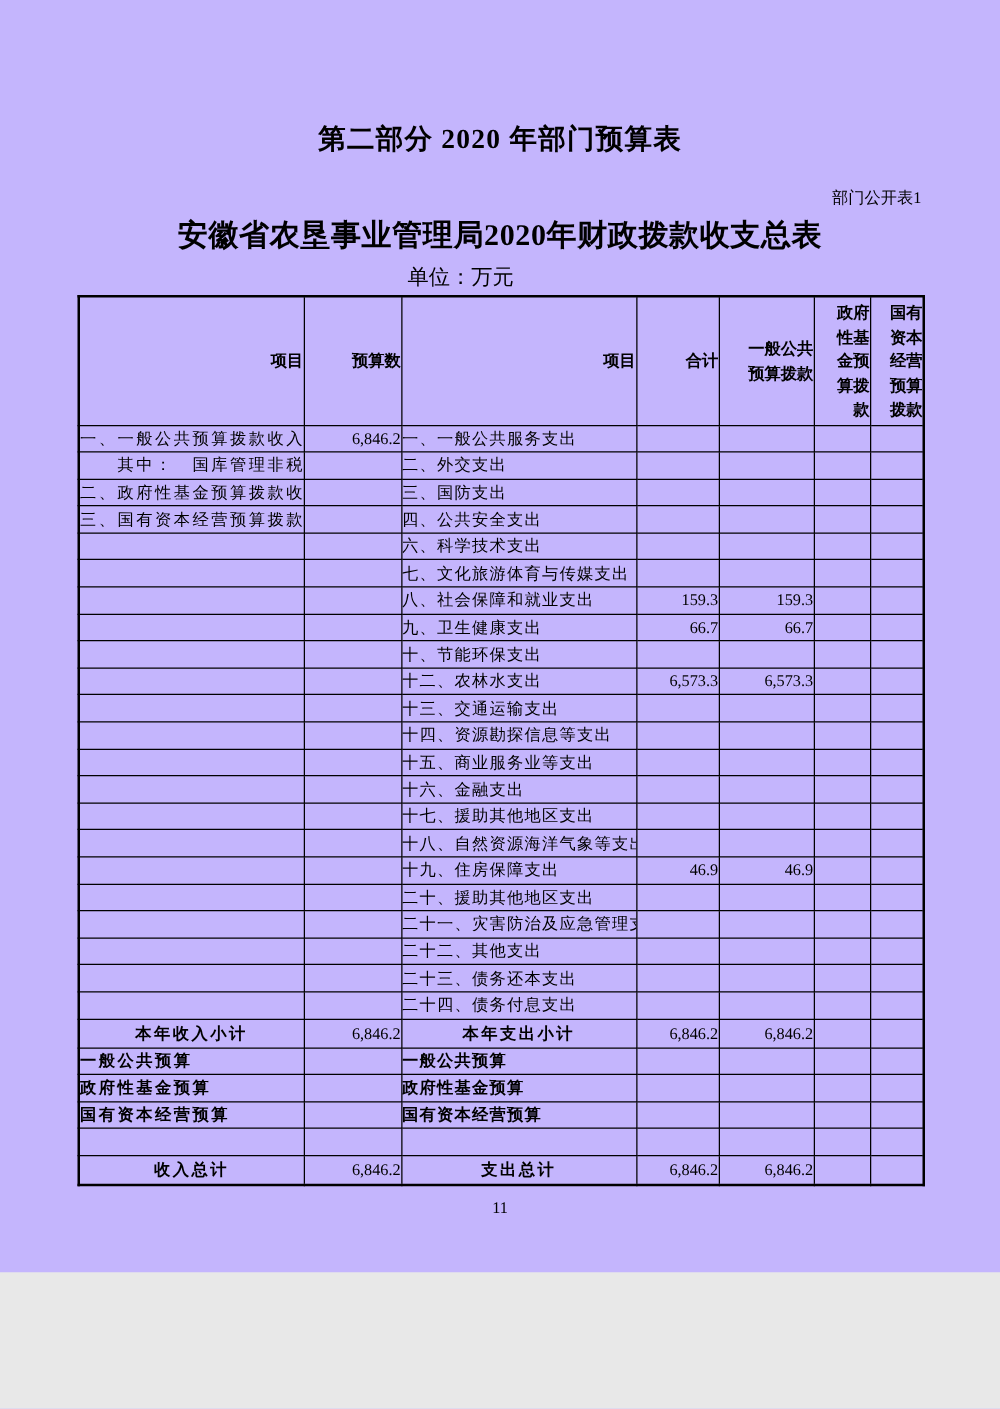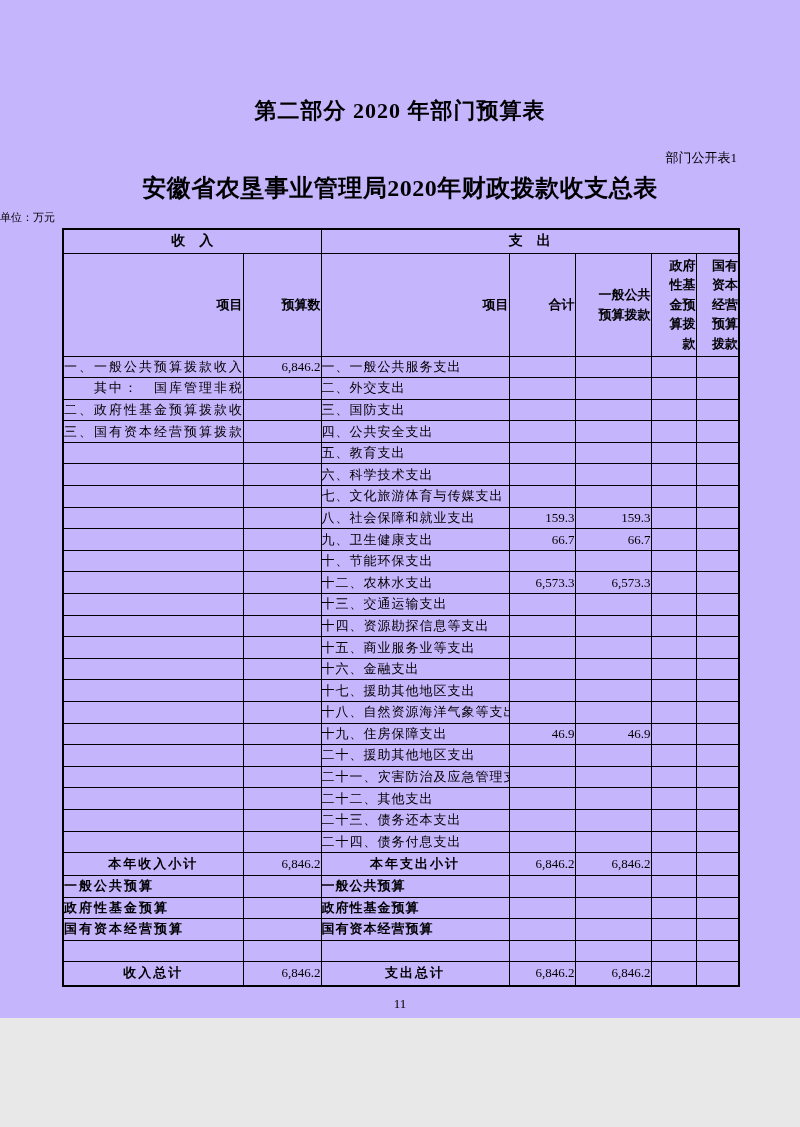--- a/index.html
+++ b/index.html
@@ -14,21 +14,21 @@
     font-size:22px; font-weight:bold; letter-spacing:1px;
   }
   .table-label {
     margin:23px 63px 0 0; text-align:right; font-size:13px;
   }
   .main-title {
     margin-top:5px; text-align:center;
     font-size:24px; font-weight:bold; letter-spacing:0.5px;
   }
   .unit-note {
-    margin:6px 63px 3px 0; text-align:left; font-size:11px;
+    margin:6px 63px 3px 0; text-align:center; font-size:17px;
   }
   table.budget {
     margin-left:62px; width:676px;
     border-collapse:collapse; table-layout:fixed;
     border:2px solid #000;
   }
   table.budget th, table.budget td {
     border:1px solid #000; font-size:13px; overflow:hidden;
     padding:0; vertical-align:middle;
   }
@@ -70,24 +70,20 @@
     <colgroup>
       <col style="width:180px">
         <col style="width:78px">
       <col style="width:188px">
         <col style="width:66px">
       <col style="width:76px">
         <col style="width:45px">
         <col style="width:43px">
     </colgroup>
     <thead>
-      <tr class="h1" data-name="section-header-row">
-        <th colspan="2" data-name="income-section-header">收　入</th>
-        <th colspan="5" data-name="expense-section-header">支　出</th>
-      </tr>
       <tr class="h2" data-name="column-header-row">
         <th data-name="income-item-column-header">项目</th>
         <th data-name="income-budget-column-header">预算数</th>
         <th data-name="expense-item-column-header">项目</th>
         <th data-name="expense-total-column-header">合计</th>
         <th data-name="expense-general-column-header">一般公共
 预算拨款</th>
         <th data-name="expense-govfund-column-header">政府
 性基
 金预
@@ -133,29 +129,20 @@
           <td class="num" data-name="income-budget-cell"></td>
           <td class="item expense" data-name="expense-item-cell">四、公共安全支出</td>
           <td class="num" data-name="expense-total-cell"></td>
           <td class="num" data-name="expense-general-cell"></td>
           <td class="num" data-name="expense-govfund-cell"></td>
           <td class="num" data-name="expense-statecap-cell"></td>
         </tr>
         <tr data-name="budget-row">
           <td class="item income" data-name="income-item-cell"></td>
           <td class="num" data-name="income-budget-cell"></td>
-          <td class="item expense" data-name="expense-item-cell">五、教育支出</td>
-          <td class="num" data-name="expense-total-cell"></td>
-          <td class="num" data-name="expense-general-cell"></td>
-          <td class="num" data-name="expense-govfund-cell"></td>
-          <td class="num" data-name="expense-statecap-cell"></td>
-        </tr>
-        <tr data-name="budget-row">
-          <td class="item income" data-name="income-item-cell"></td>
-          <td class="num" data-name="income-budget-cell"></td>
           <td class="item expense" data-name="expense-item-cell">六、科学技术支出</td>
           <td class="num" data-name="expense-total-cell"></td>
           <td class="num" data-name="expense-general-cell"></td>
           <td class="num" data-name="expense-govfund-cell"></td>
           <td class="num" data-name="expense-statecap-cell"></td>
         </tr>
         <tr data-name="budget-row">
           <td class="item income" data-name="income-item-cell"></td>
           <td class="num" data-name="income-budget-cell"></td>
           <td class="item expense" data-name="expense-item-cell">七、文化旅游体育与传媒支出</td>

